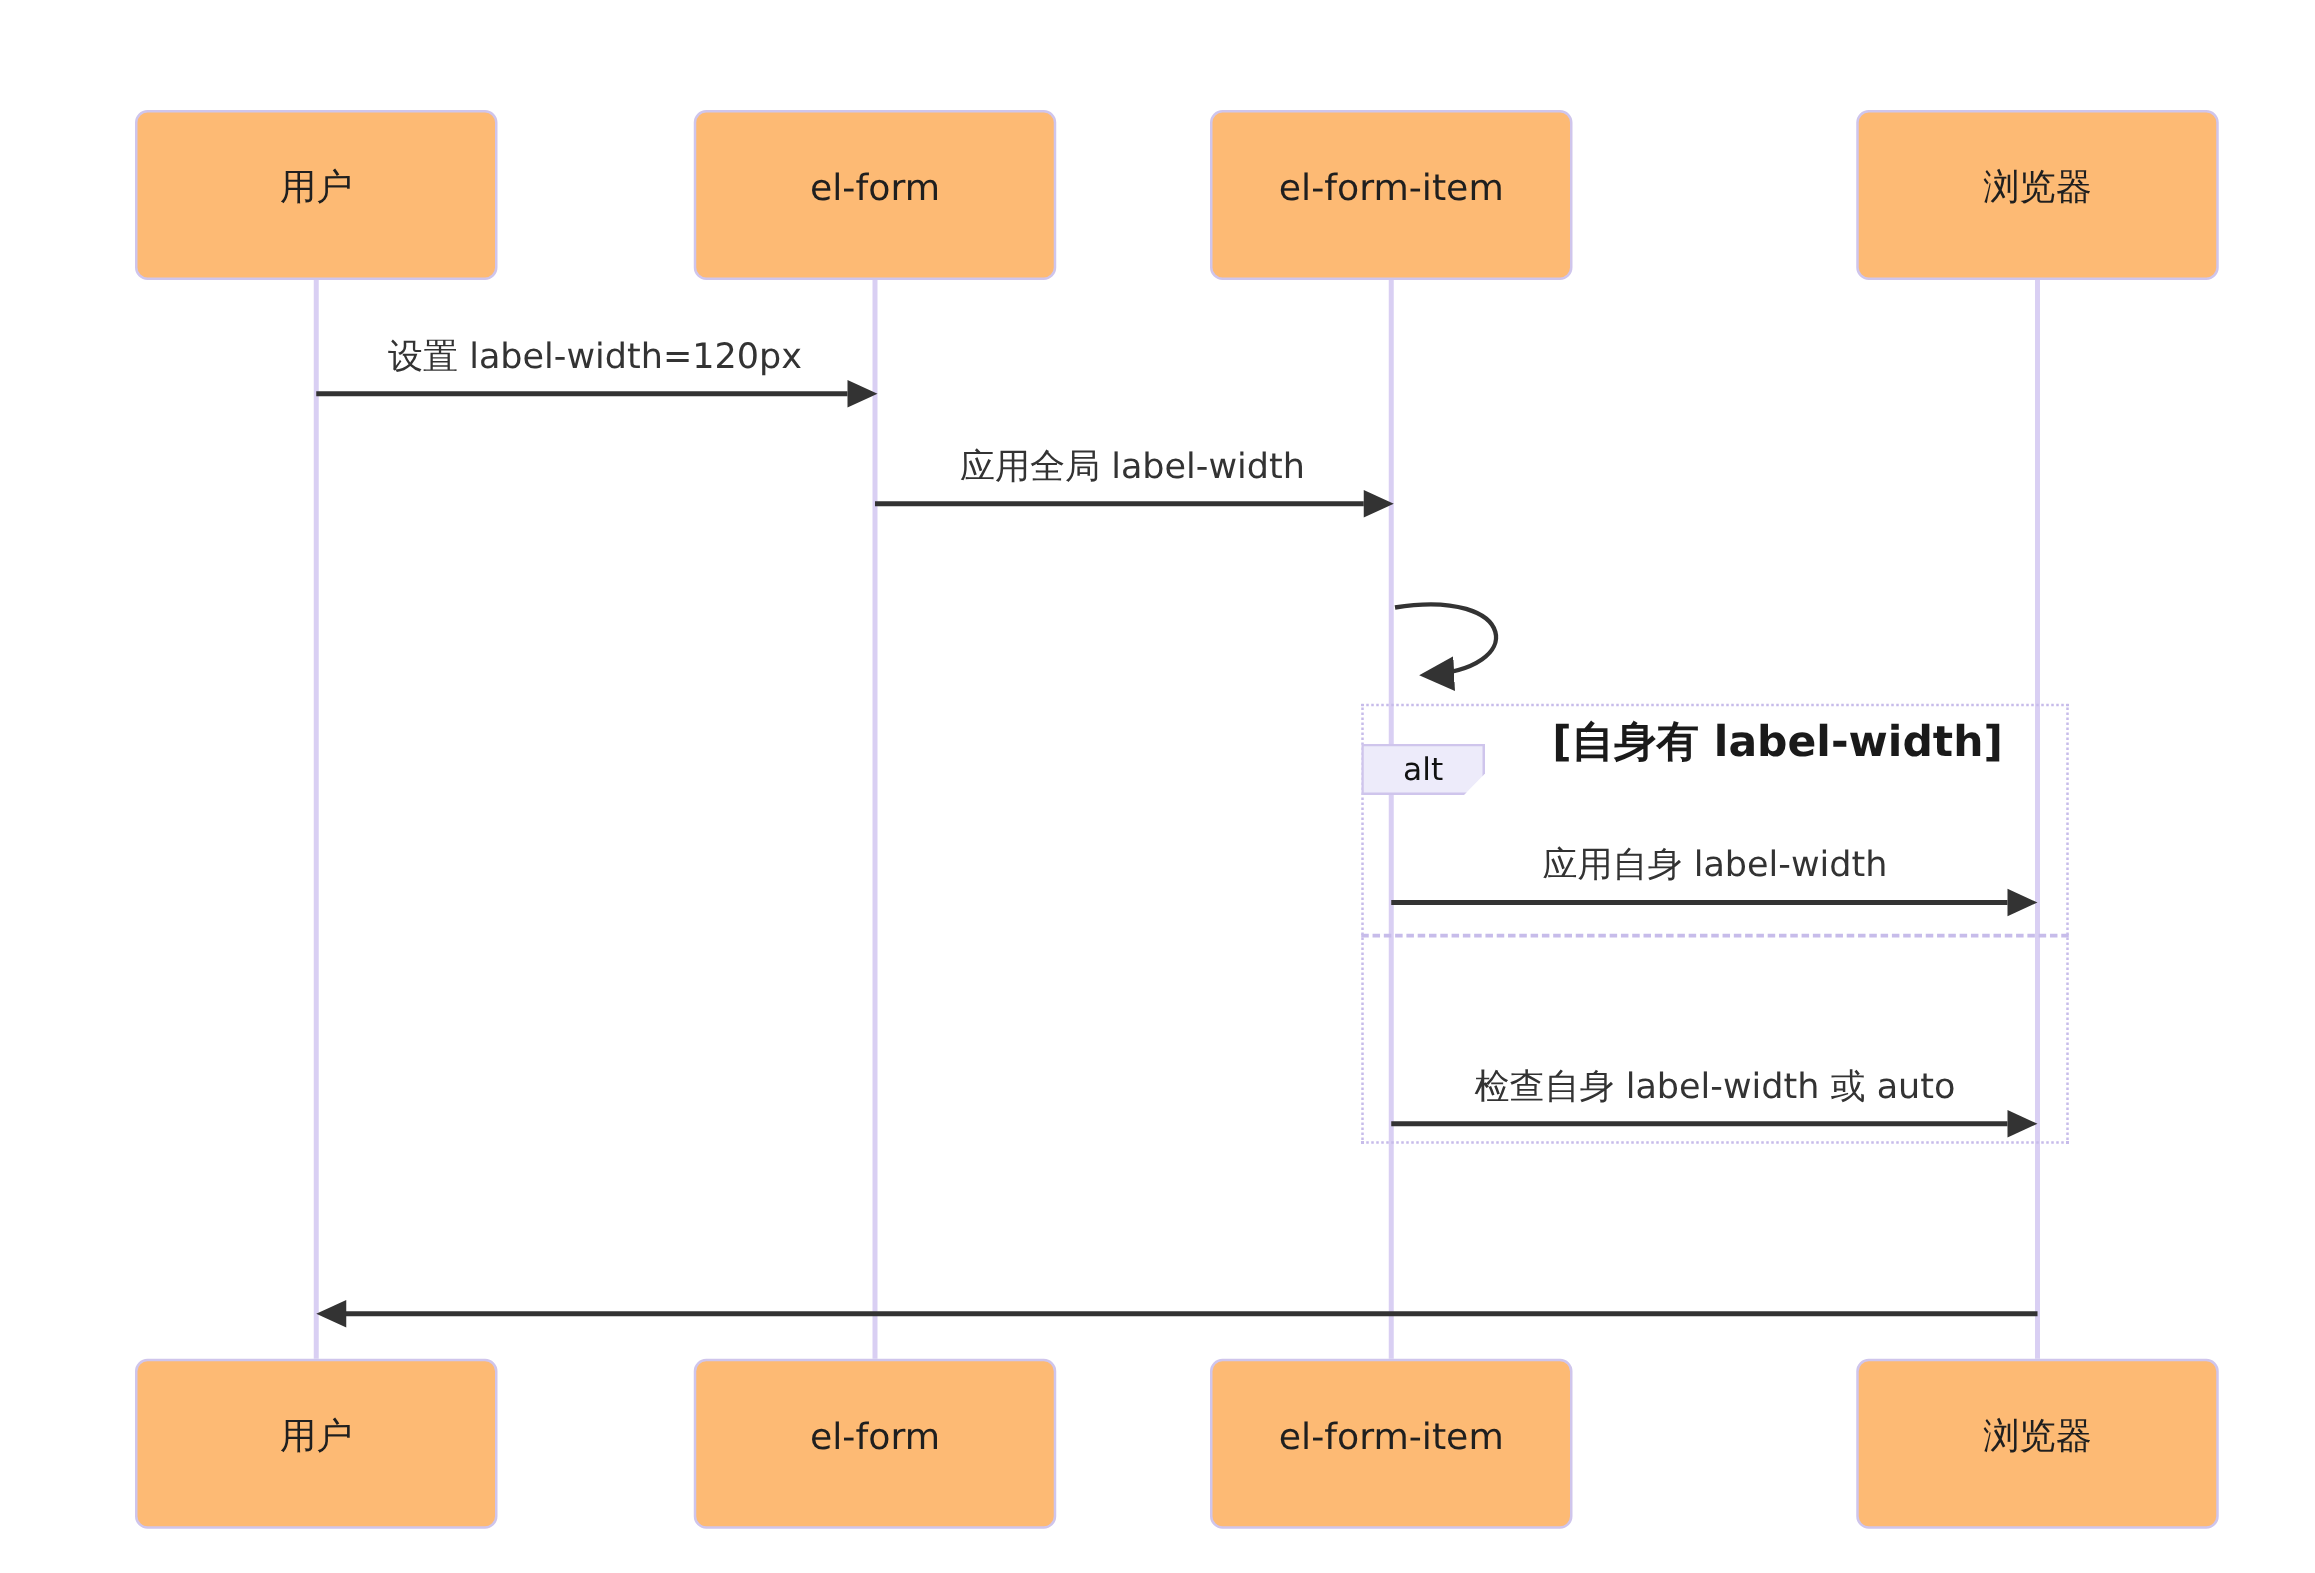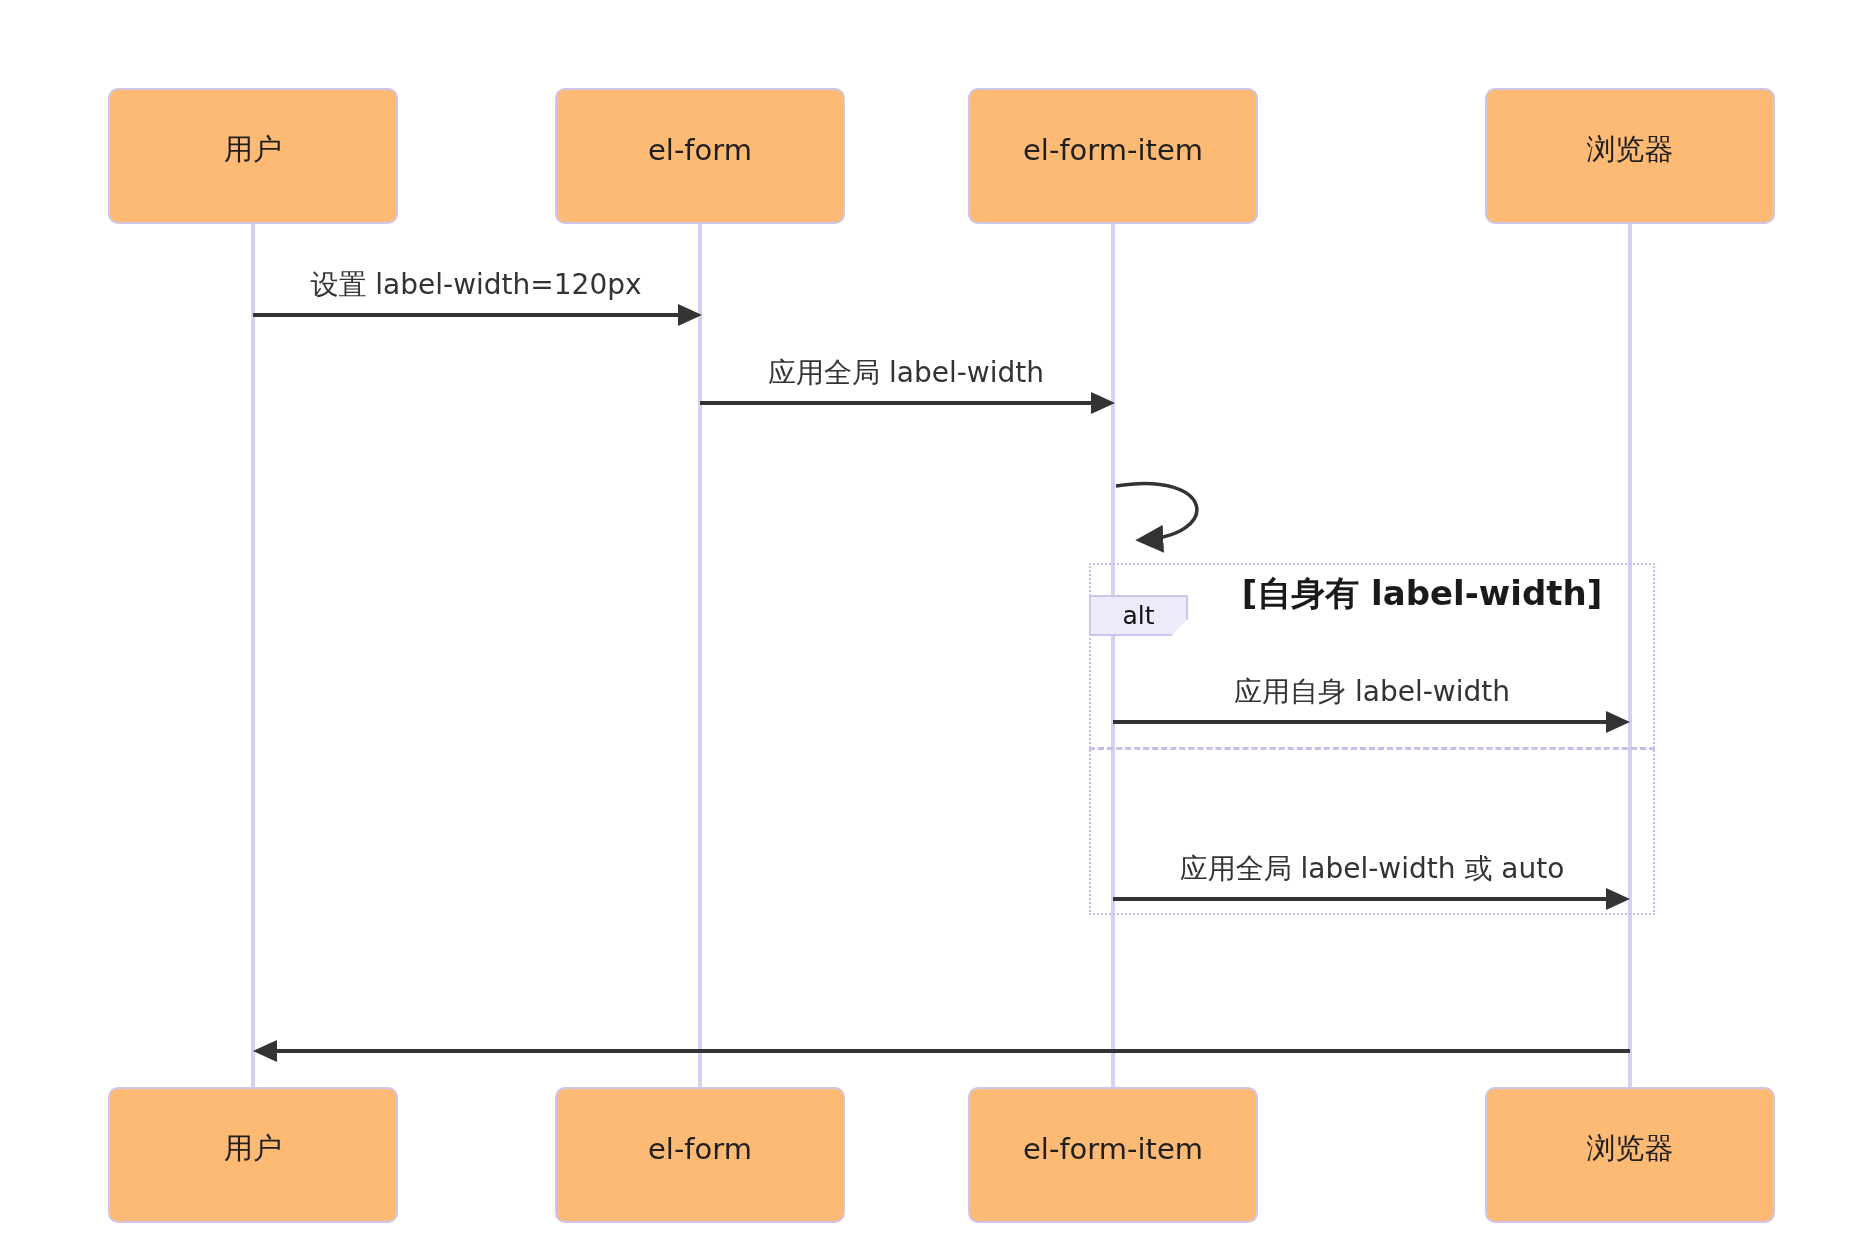--- a/index.html
+++ b/index.html
@@ -122,20 +122,20 @@
   <div class="alt-label">
       <span>alt</span>
     </div>
   <div class="cond" style="left:1122px; top:571px;">[自身有 label-width]</div>
   <div class="alt-divider"></div>
 
   <div class="msg-label" style="left:1072px; top:674px;">应用自身 label-width</div>
   <div class="msg-line" style="left:1113px; top:720px; width:493px;"></div>
   <div class="head right" style="left:1606px; top:711px;"></div>
 
-  <div class="msg-label" style="left:1072px; top:851px;">应用全局 label-width 或 auto</div>
+  <div class="msg-label" style="left:1072px; top:851px;">检查自身 label-width 或 auto</div>
   <div class="msg-line" style="left:1113px; top:897px; width:493px;"></div>
   <div class="head right" style="left:1606px; top:888px;"></div>
 
   <div class="msg-line" style="left:275px; top:1049px; width:1355px;"></div>
   <div class="head left" style="left:253px; top:1040px;"></div>
 
 </div>
 
 </body></html>

